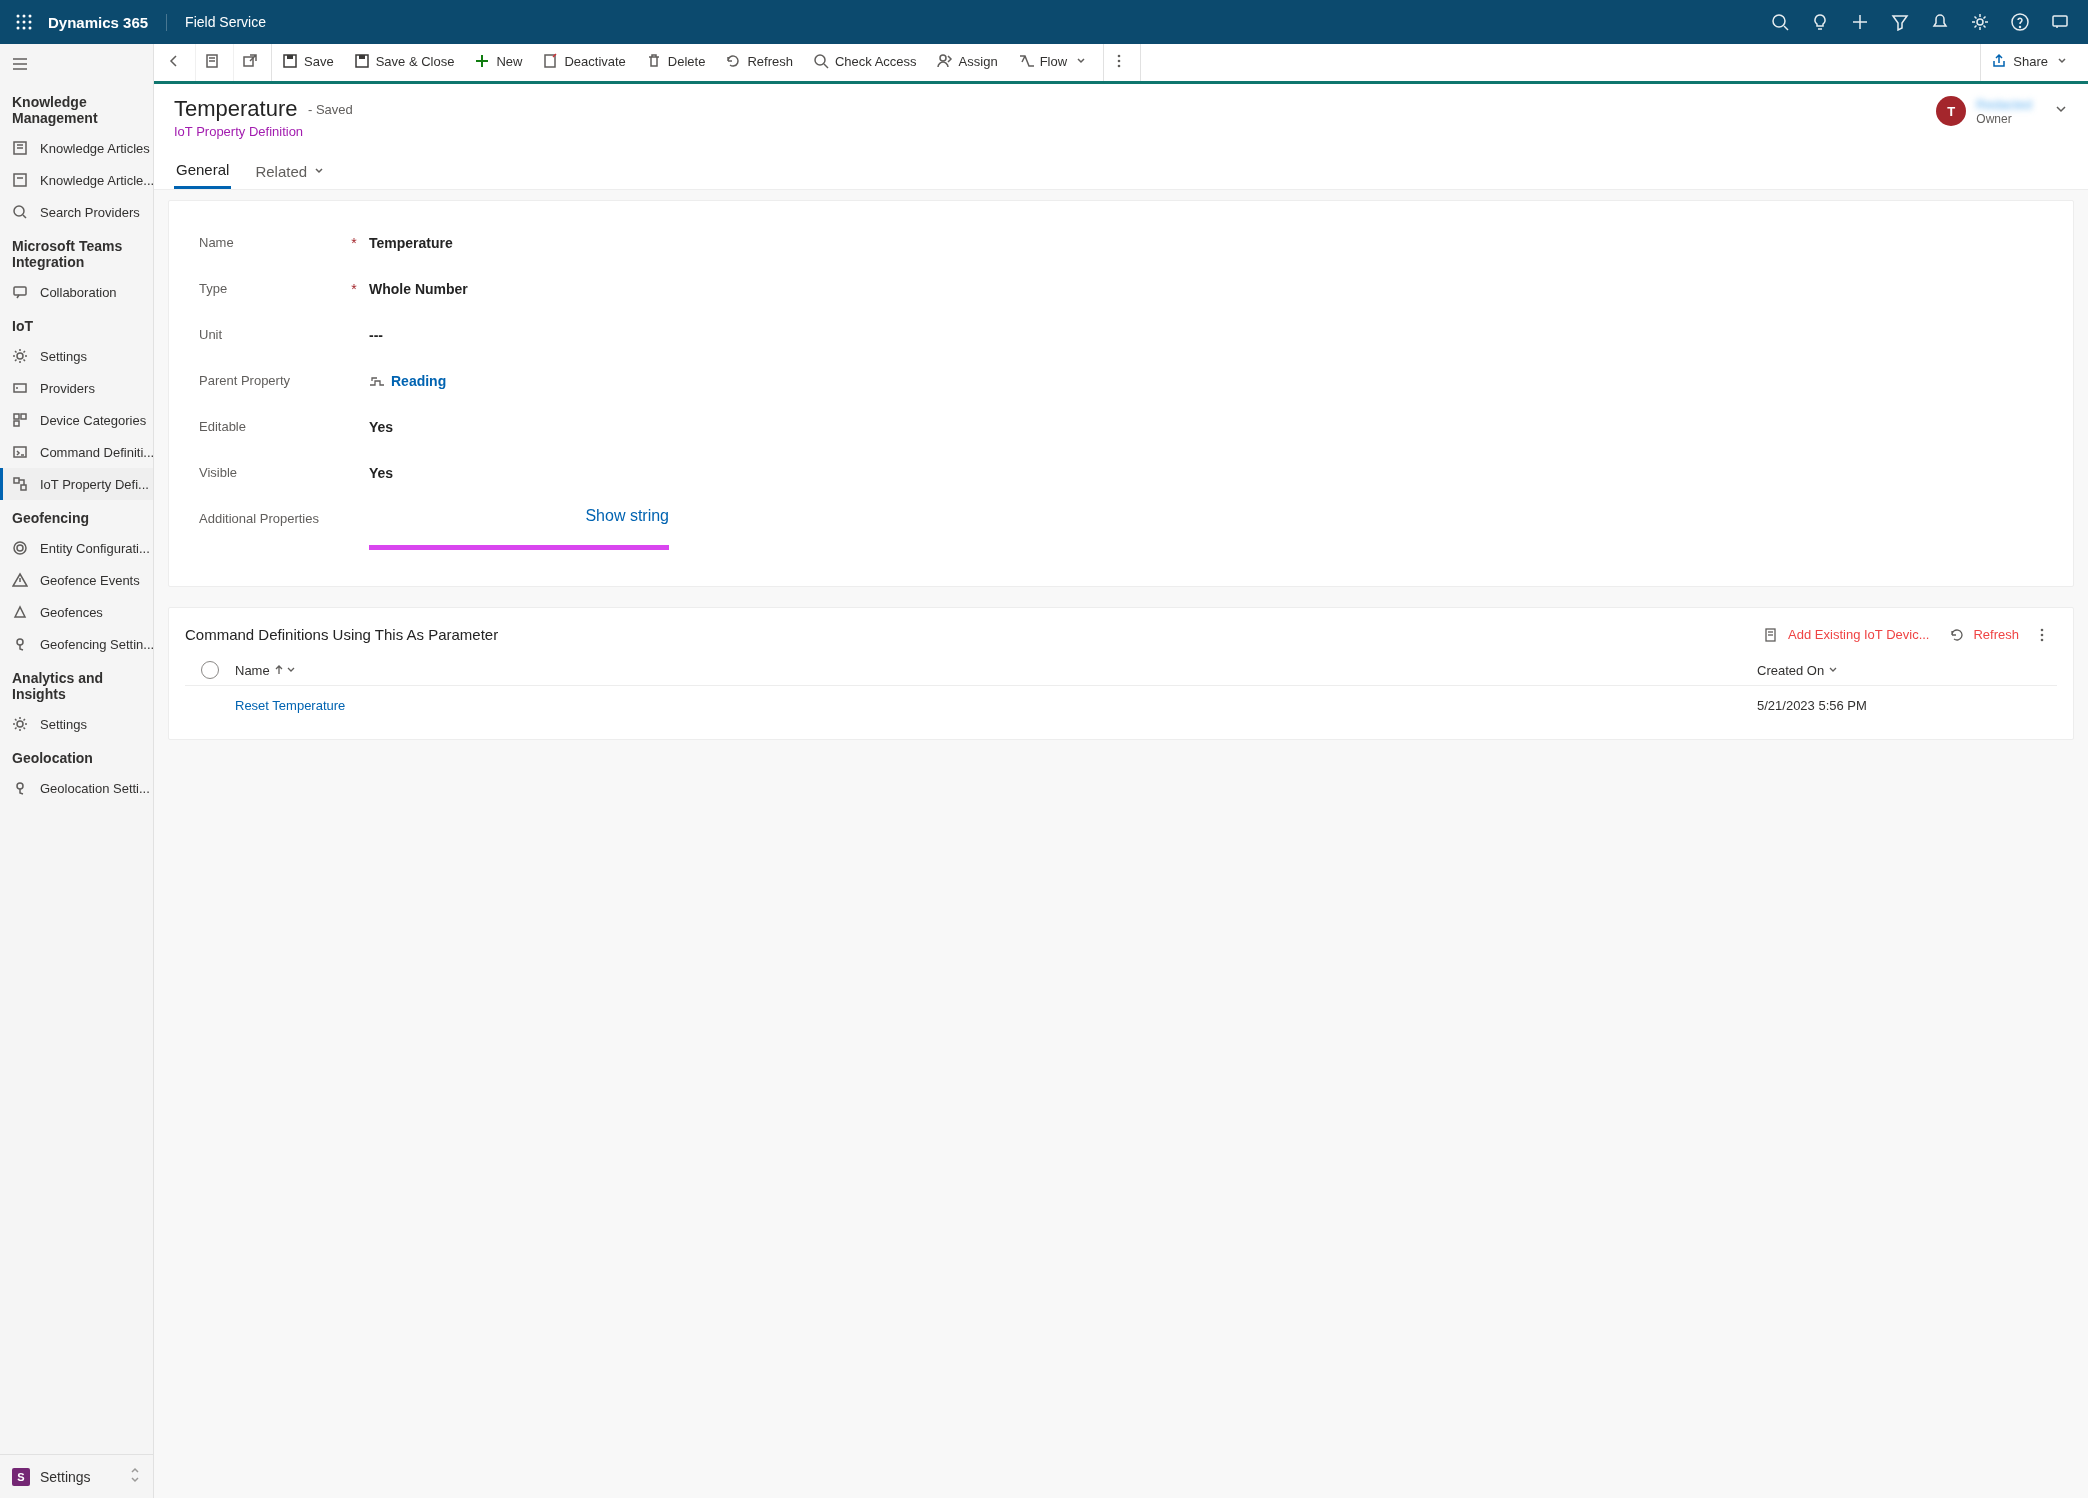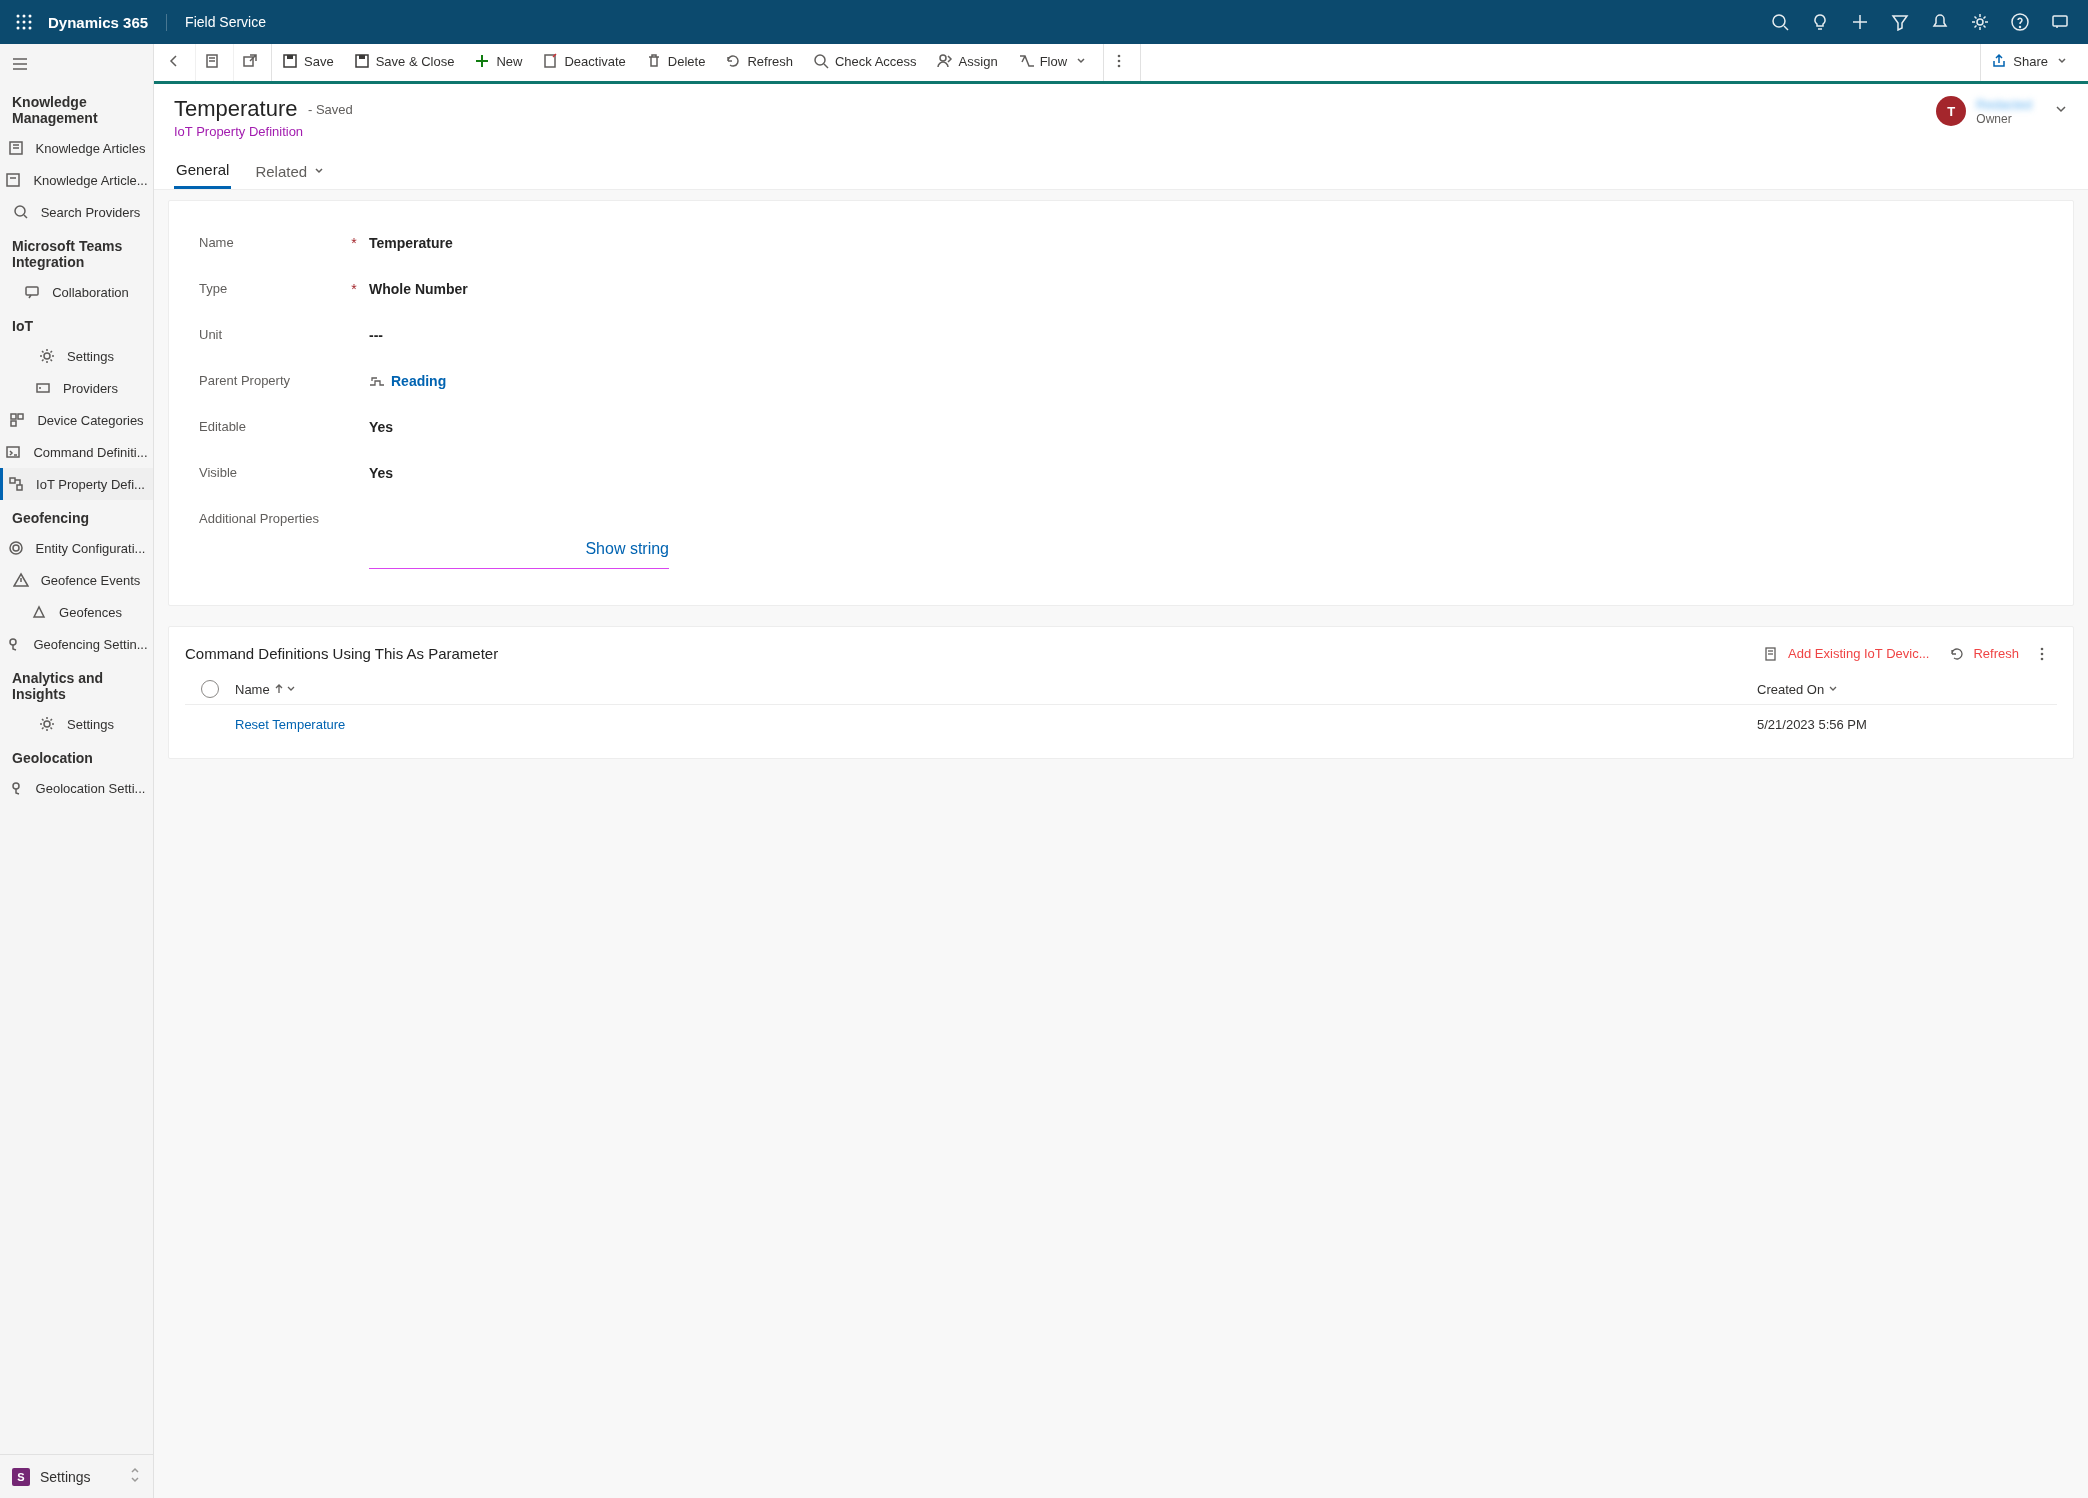--- a/index.html
+++ b/index.html
@@ -9,21 +9,21 @@
   .topbar .brand { font-size:15px; font-weight:600; padding-right:18px; border-right:1px solid rgba(255,255,255,0.25);}
   .topbar .module { font-size:14px; padding-left:18px; }
   .topbar .spacer { flex:1; }
   .topbar .icon-btn { width:40px; height:40px; display:flex; align-items:center; justify-content:center; cursor:pointer; opacity:0.9;}
   .topbar svg { stroke:#fff; fill:none; stroke-width:1.5;}
   .shell { display:flex; height:calc(100vh - 44px); }
   .leftnav { width:154px; background:#f5f5f5; border-right:1px solid #e1e1e1; display:flex; flex-direction:column; overflow:hidden;}
   .leftnav .ham { height:40px; display:flex; align-items:center; padding-left:12px; cursor:pointer;}
   .nav-scroll { flex:1; overflow-y:auto; }
   .nav-group-title { padding:10px 12px 6px 12px; font-size:14px; font-weight:600; color:#323130;}
-  .nav-item { display:flex; align-items:center; padding:8px 12px; font-size:13px; color:#323130; cursor:pointer; white-space:nowrap; overflow:hidden; text-overflow:ellipsis;justify-content:center;}
+  .nav-item { display:flex; align-items:center; padding:8px 12px; font-size:13px; color:#323130; cursor:pointer; white-space:nowrap; overflow:hidden; text-overflow:ellipsis;}
   .nav-item svg { flex-shrink:0; margin-right:12px; stroke:#605e5c; fill:none; stroke-width:1.5;}
   .nav-item.selected { background:#efefef; box-shadow: inset 3px 0 0 #0063b1;}
   .area-switch { height:44px; border-top:1px solid #e1e1e1; display:flex; align-items:center; padding:0 12px; cursor:pointer;}
   .area-switch .sq { width:18px; height:18px; background:#742774; color:#fff; font-size:11px; font-weight:600; display:flex; align-items:center; justify-content:center; border-radius:2px; margin-right:10px;}
   .area-switch .chev { margin-left:auto; opacity:0.6;}
   .main { flex:1; background:#fff; display:flex; flex-direction:column; overflow:hidden;}
   .cmdbar { height:40px; border-bottom:3px solid #0f766e; display:flex; align-items:flex-end; padding:0 4px;}
   .cmdbar .ib { height:40px; min-width:38px; display:flex; align-items:center; justify-content:center; cursor:pointer; border-right:1px solid #f0f0f0;}
   .cmdbar .ib.nob { border-right:none; }
   .cmdbar .tb { height:40px; display:flex; align-items:center; padding:0 10px; cursor:pointer; font-size:13px;}
@@ -43,21 +43,21 @@
   .tab { padding:8px 2px; margin-right:22px; font-size:15px; color:#605e5c; cursor:pointer; display:flex; align-items:center;}
   .tab.active { color:#242424; font-weight:400; border-bottom:3px solid #0063b1;}
   .content { flex:1; overflow-y:auto; background:#f8f8f8; padding:10px 14px;}
   .card { background:#fff; border:1px solid #ededed; border-radius:2px; padding:20px 30px 26px 30px; margin-bottom:20px;}
   .form-row { display:flex; align-items:flex-start; padding:10px 0; min-height:46px;}
   .form-lbl { width:150px; font-size:13px; color:#605e5c; padding-top:4px;}
   .req { color:#a4262c; width:10px; text-align:center; font-size:14px; padding-top:4px;}
   .form-val { flex:1; font-size:14px; font-weight:600; color:#242424; padding-left:10px; padding-top:4px;}
   .link { color:#0063b1; font-weight:600; cursor:pointer;}
   .parent-line { display:flex; align-items:center;}
-  .addprops-bar { border-bottom:1px solid #d946ef; width:300px; text-align:right; padding-bottom:10px;margin-top:33px;}
+  .addprops-bar { border-bottom:5px solid #d946ef; width:300px; text-align:right; padding-bottom:20px;}
   .addprops-block { padding-left:10px; margin-top:16px;}
   .addprops-block .k { font-size:14px; color:#605e5c; margin-top:12px;}
   .addprops-block .v { font-size:14px; font-weight:600; color:#242424; margin-top:4px;}
   .subgrid-head { display:flex; align-items:center; padding:4px 0 12px 0;}
   .subgrid-title { font-size:15px; color:#242424;}
   .subgrid-head .sp{flex:1;}
   .subgrid-cmd { display:flex; align-items:center; font-size:13px; cursor:pointer; margin-left:20px; color:#ef4444;}
   .subgrid-cmd svg{margin-right:8px;}
   .grid-head { display:flex; align-items:center; border-bottom:1px solid #ededed; padding:6px 0;}
   .grid-head .sel{width:50px; display:flex; justify-content:center;}

